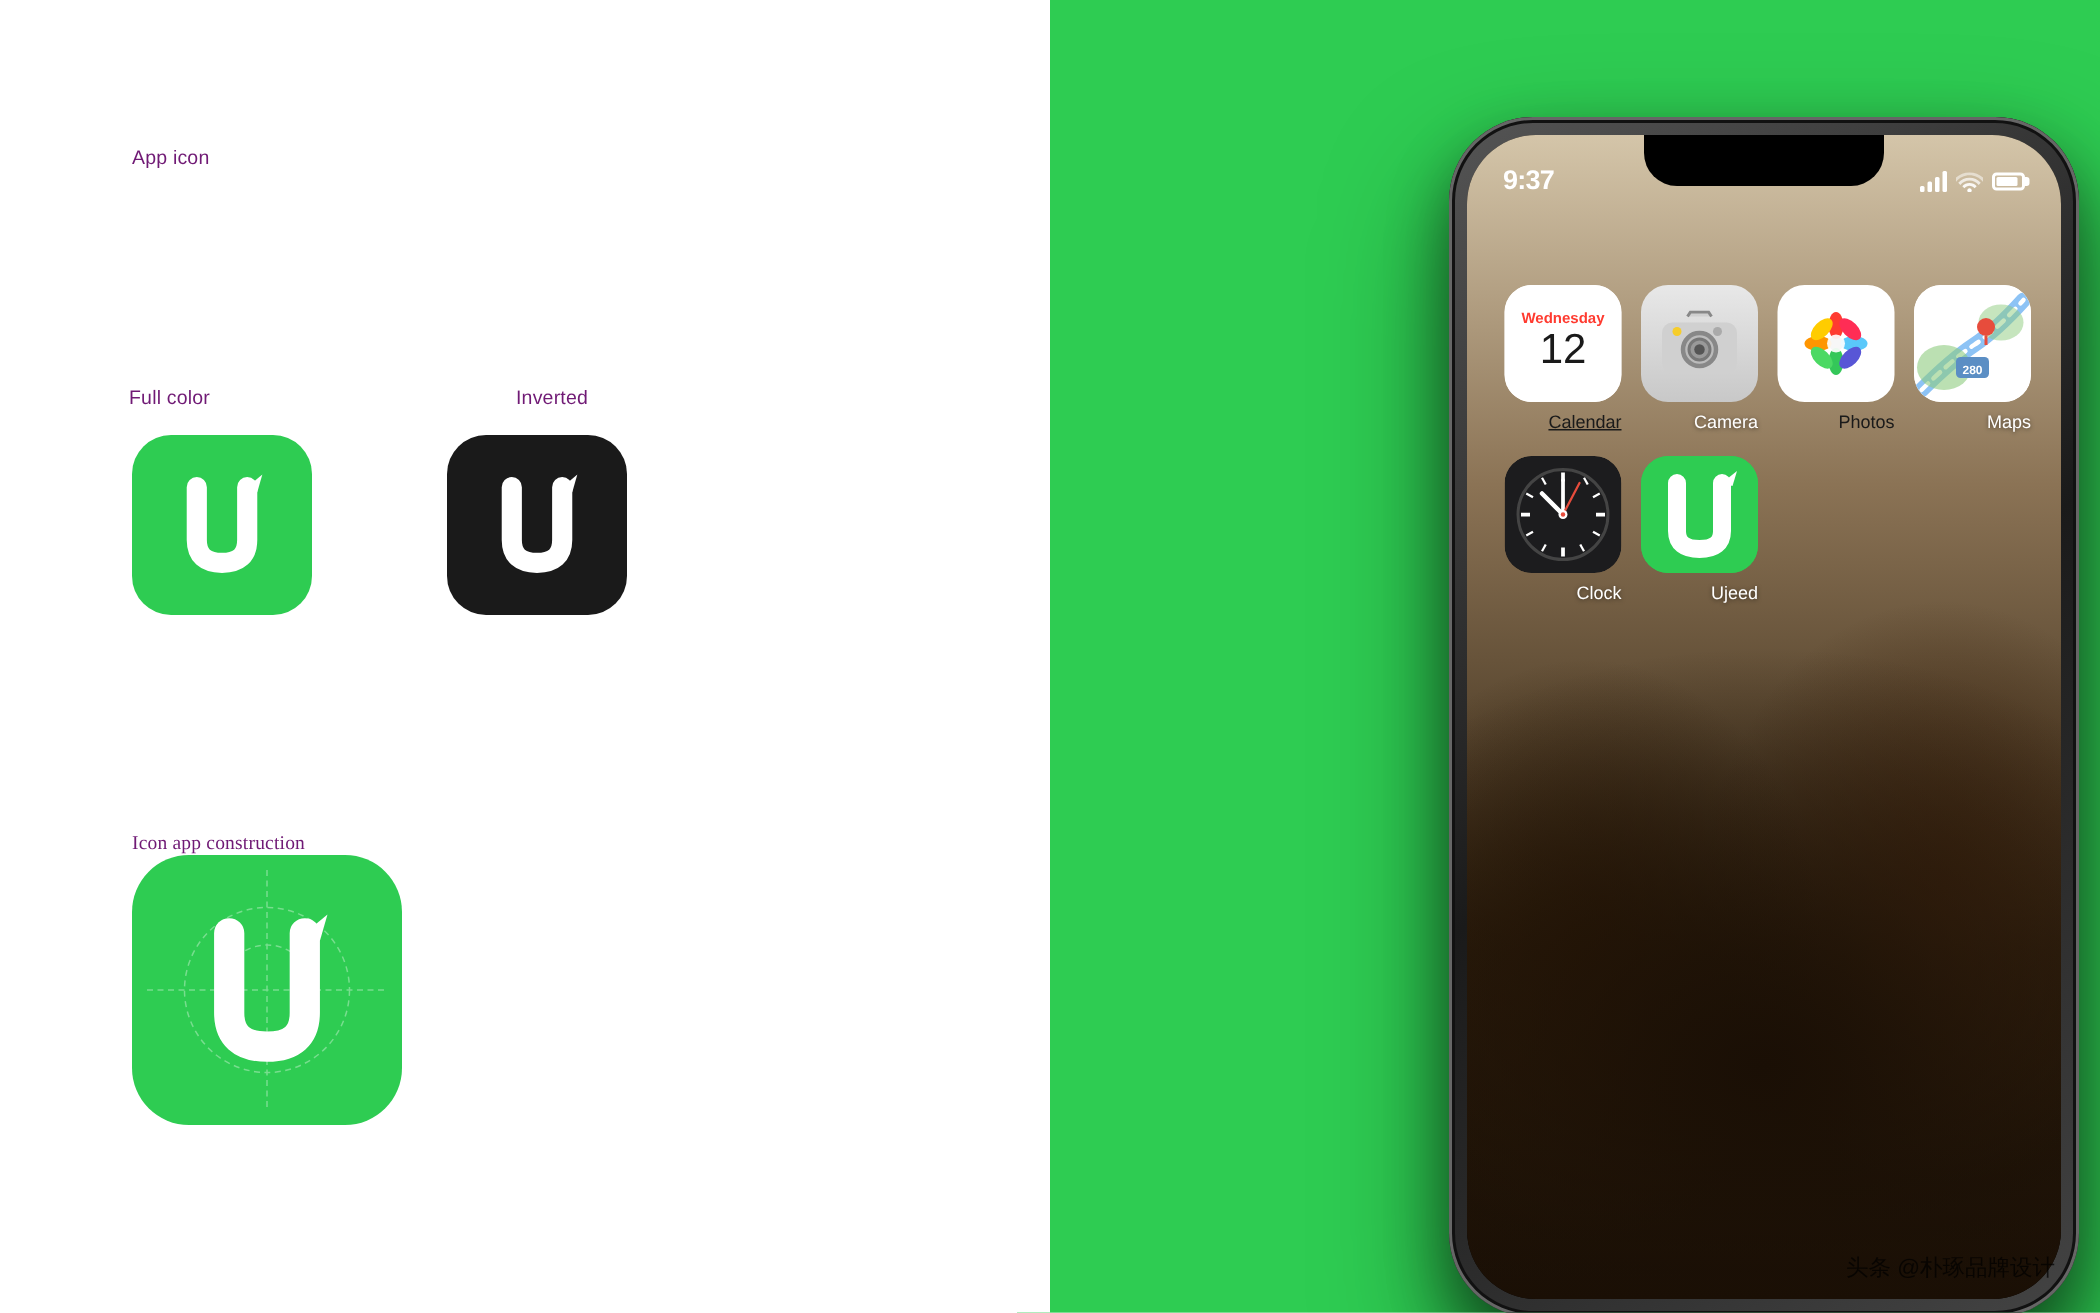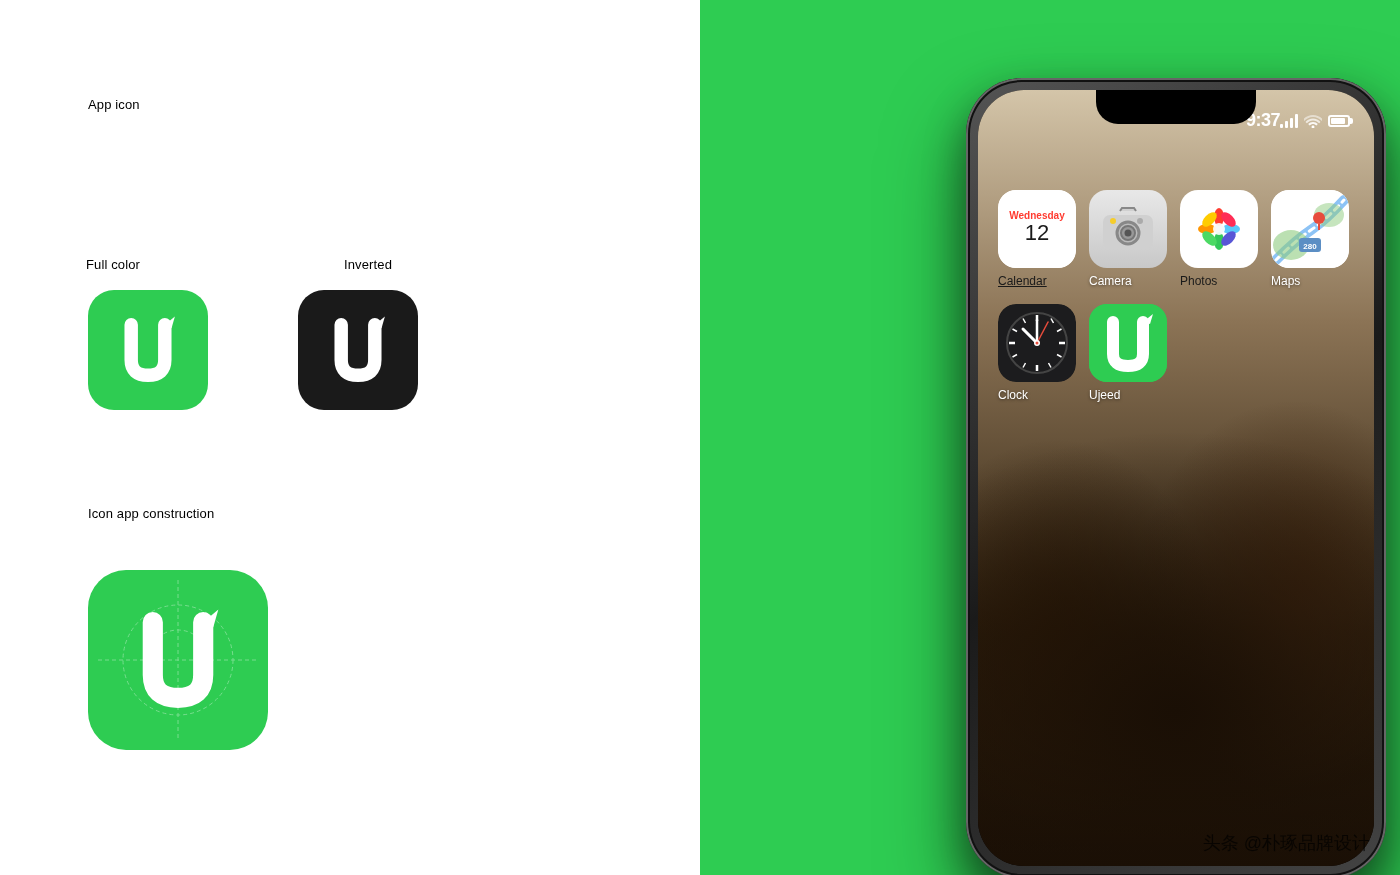--- a/index.html
+++ b/index.html
@@ -26,28 +26,28 @@
       height: 875px;
       background: #2ecc52;
       position: relative;
       flex-shrink: 0;
     }
 
     
     .section-label {
       position: absolute;
       font-size: 13px;
-      color: #000000;
+      color: #701a75;
       letter-spacing: 0.01em;
     }
 
     .app-icon-label { top: 97px; left: 88px; }
     .full-color-label { top: 257px; left: 86px; }
     .inverted-label { top: 257px; left: 298px; margin-left: 46px; }
-    .construction-label { top: 506px; left: 88px; }
+    .construction-label { top: 554px; left: 88px; font-family: Liberation Serif, serif; }
 
     
     .icon-wrapper {
       position: absolute;
       border-radius: 28px;
       display: flex;
       align-items: center;
       justify-content: center;
       overflow: hidden;
     }
@@ -141,21 +141,21 @@
 
     
     .status-bar {
       position: absolute;
       top: 0;
       left: 0;
       right: 0;
       height: 50px;
       display: flex;
       align-items: center;
-      justify-content: flex-end;
+      justify-content: space-between;
       padding: 12px 24px 0;
       z-index: 10;
     }
 
     .status-time {
       font-size: 18px;
       font-weight: 600;
       color: white;
       letter-spacing: -0.5px;
     }
@@ -191,21 +191,21 @@
       left: 20px;
       right: 20px;
       display: grid;
       grid-template-columns: repeat(4, 1fr);
       gap: 16px 8px;
     }
 
     .app-item {
       display: flex;
       flex-direction: column;
-      align-items: flex-start;
+      align-items: flex-end;
       gap: 6px;
     }
 
     .app-icon-phone {
       width: 78px;
       height: 78px;
       border-radius: 18px;
       display: flex;
       align-items: center;
       justify-content: center;
@@ -229,21 +229,21 @@
     .icon-maps { background: white; }
     .icon-weather { background: linear-gradient(180deg, #4db8ff 0%, #1a7fff 100%); }
     .icon-ujeed { background: #2ecc52; border-radius: 18px; }
 
     
     .watermark {
       position: absolute;
       bottom: 20px;
       right: 30px;
       color: rgba(0,0,0,0.7);
-      font-size: 18px;
+      font-size: 15px;
       z-index: 100;
     }
 
     
     .signal-bars {
       display: flex;
       align-items: flex-end;
       gap: 2px;
       height: 14px;
     }
@@ -298,21 +298,21 @@
       background: white;
     }
     .cal-day-name {
       color: #ff3b30;
       font-size: 10px;
       font-weight: 700;
       line-height: 1;
     }
     .cal-date {
       color: #1a1a1a;
-      font-size: 22px;
+      font-size: 28px;
       font-weight: 300;
       line-height: 1.1;
     }
 
   </style>
 </head>
 <body>
 
 <div class="left-panel">
   <span class="section-label app-icon-label">App icon</span>

